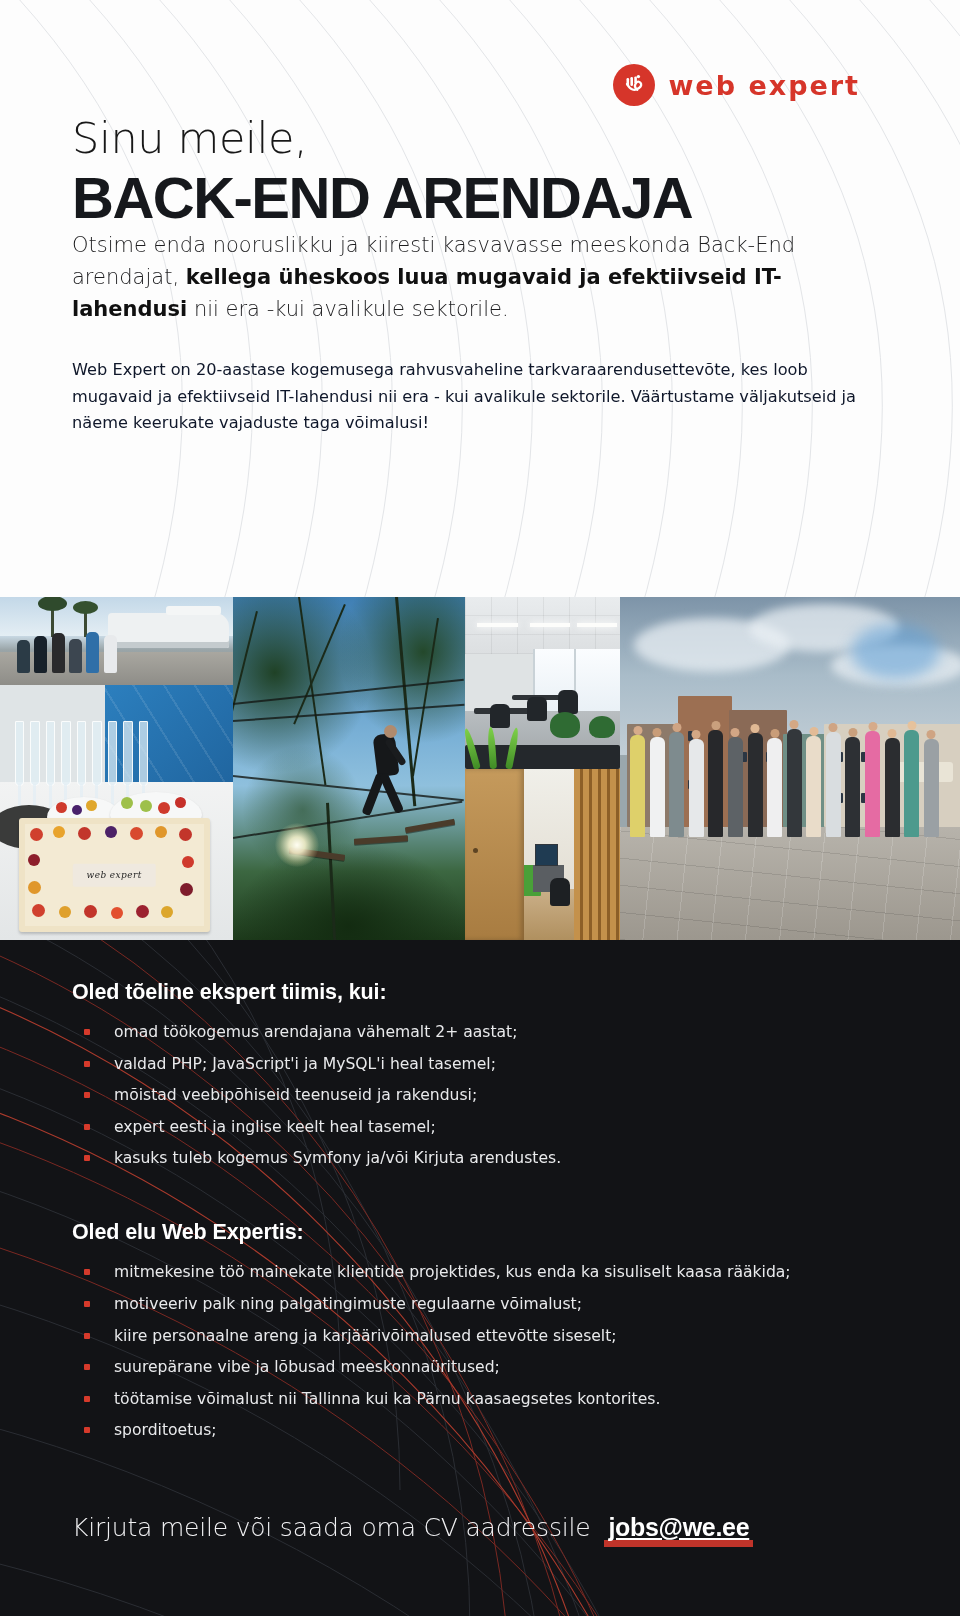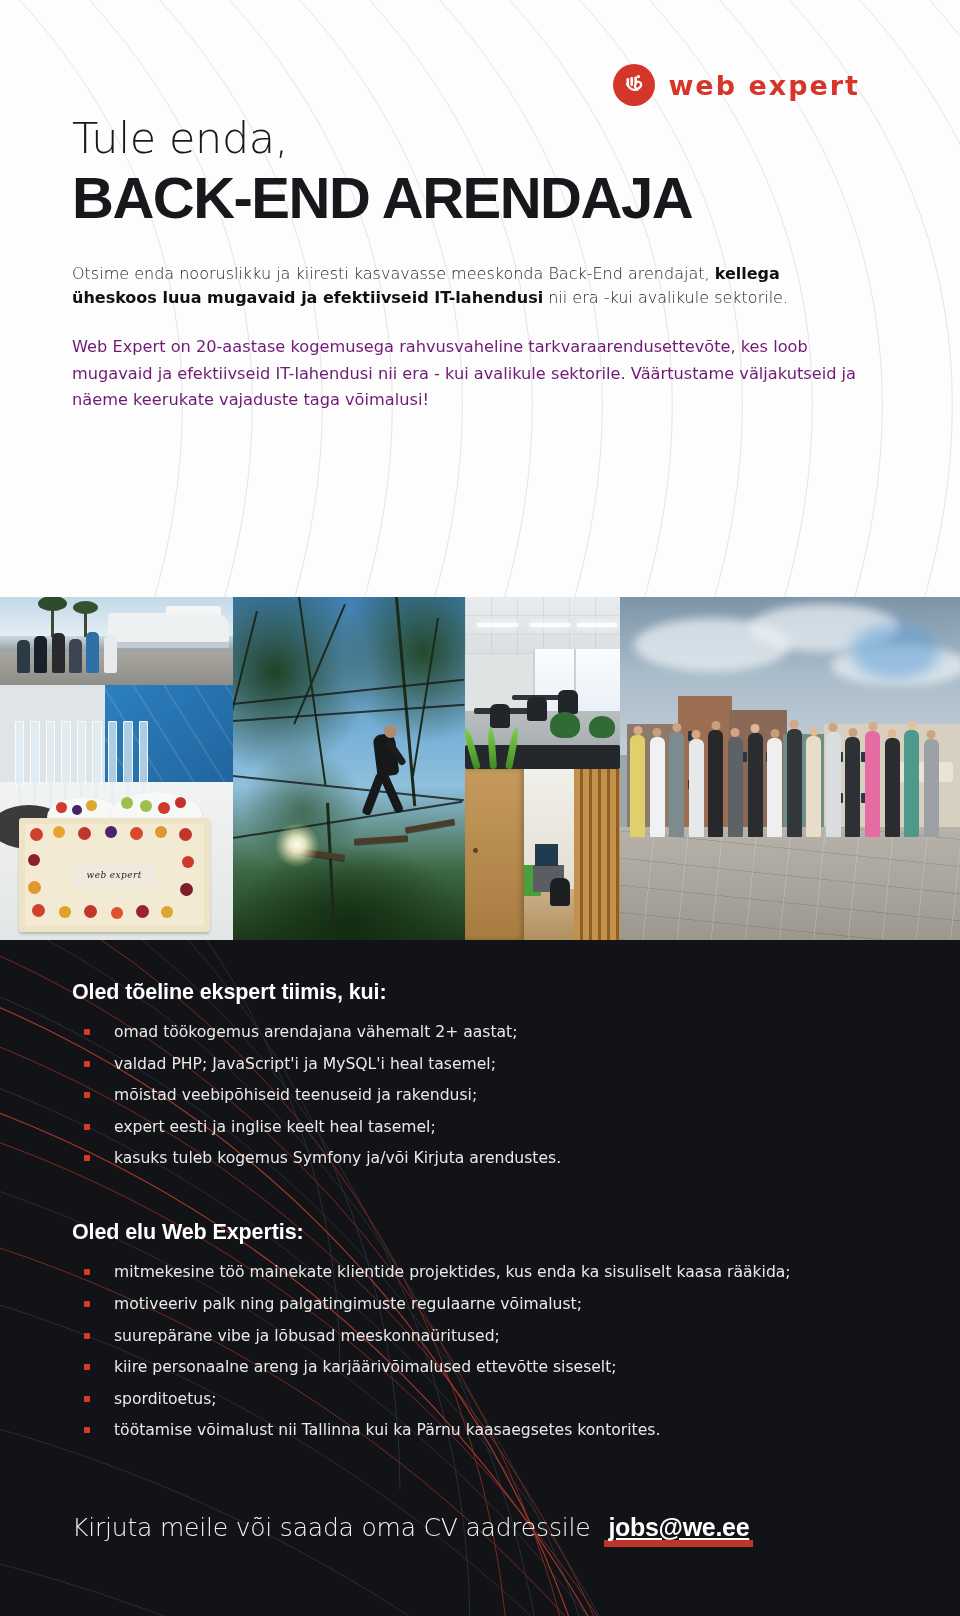--- a/index.html
+++ b/index.html
@@ -82,35 +82,34 @@
     font-weight: bold;
     color: #16181c;
     letter-spacing: -1.5px;
     line-height: 1.08;
     margin-top: 6px;
     font-family: "Liberation Sans", sans-serif;
     white-space: nowrap;
   }
 
   .lead {
-    margin-top: 32px;
-    font-size: 16px;
+    font-size: 21px;
     line-height: 1.52;
     color: #1d1d1f;
     font-weight: 300;
     max-width: 790px;
     font-family: "DejaVu Sans", sans-serif;
   }
   .lead b { font-weight: 700; color: #101010; }
 
   .sub {
-    margin-top: 24px;
+    margin-top: 32px;
     font-size: 16.2px;
     line-height: 1.62;
-    color: #701a75;
+    color: #0f172a;
     font-weight: 400;
     max-width: 790px;
     font-family: "DejaVu Sans", sans-serif;
   }
 
   
   .collage {
     position: relative;
     height: 343px;
     width: 960px;
@@ -339,21 +338,21 @@
               <rect x="9.4" y="5" width="2.6" height="9" rx="1.2"></rect>
               <rect x="13.3" y="4.4" width="2.6" height="7" rx="1.2"></rect>
               <circle cx="17.4" cy="4.6" r="1.7"></circle>
             </g>
             <path d="M6 12 q5 9 12 4 q3.5 -2.6 1.4 -5.3 q-2.3 -2.6 -4.6 0.6 q-2.3 3.4 1.5 6.4" fill="none" stroke="#ffffff" stroke-width="2.3" stroke-linecap="round"></path>
           </svg>
         </span>
         <span class="logo-word">web expert</span>
       </div>
 
-      <div class="kicker">Tule enda,</div>
+      <div class="kicker">Sinu meile,</div>
       <h1 class="headline">BACK-END ARENDAJA</h1>
 
       <p class="lead"><span>Otsime enda nooruslikku ja kiiresti kasvavasse meeskonda Back-End arendajat, </span><b>kellega üheskoos luua mugavaid ja efektiivseid IT-lahendusi</b><span> nii era -kui avalikule sektorile.</span></p>
 
       <p class="sub">Web Expert on 20-aastase kogemusega rahvusvaheline tarkvaraarendusettevõte, kes loob mugavaid ja efektiivseid IT-lahendusi nii era - kui avalikule sektorile. Väärtustame väljakutseid ja näeme keerukate vajaduste taga võimalusi!</p>
     </div>
   </section>
 
   <section class="collage">
 
@@ -616,24 +615,24 @@
         <li>mõistad veebipõhiseid teenuseid ja rakendusi;</li>
         <li>expert eesti ja inglise keelt heal tasemel;</li>
         <li>kasuks tuleb kogemus Symfony ja/või Kirjuta arendustes.</li>
       </ul>
 
       <h2 class="sec-title second">Oled elu Web Expertis:</h2>
 
       <ul class="blist">
         <li>mitmekesine töö mainekate klientide projektides, kus enda ka sisuliselt kaasa rääkida;</li>
         <li>motiveeriv palk ning palgatingimuste regulaarne võimalust;</li>
+        <li>kiire personaalne areng ja karjäärivõimalused ettevõtte siseselt;</li>
         <li>suurepärane vibe ja lõbusad meeskonnaüritused;</li>
-        <li>kiire personaalne areng ja karjäärivõimalused ettevõtte siseselt;</li>
+        <li>töötamise võimalust nii Tallinna kui ka Pärnu kaasaegsetes kontorites.</li>
         <li>sporditoetus;</li>
-        <li>töötamise võimalust nii Tallinna kui ka Pärnu kaasaegsetes kontorites.</li>
       </ul>
     </div>
 
     <div class="cta">
       <span class="cta-text">Kirjuta meile või saada oma CV aadressile</span>
       <a class="cta-mail" href="#">jobs@we.ee</a>
     </div>
   </section>
 </div>
 

